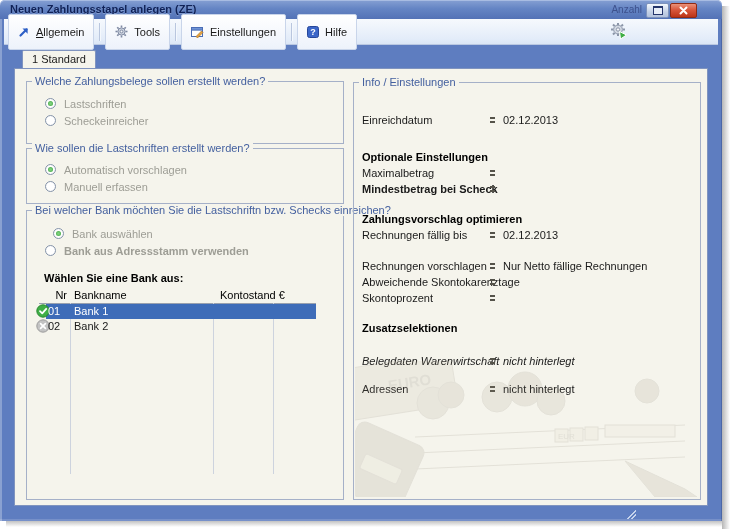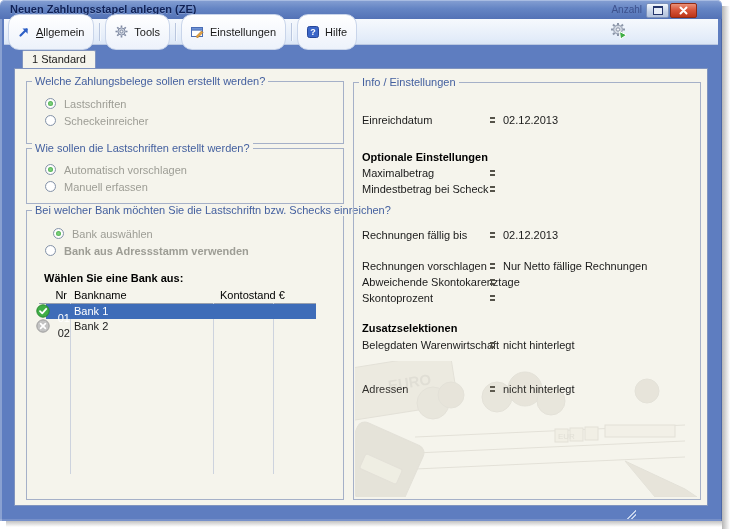--- a/index.html
+++ b/index.html
@@ -59,21 +59,21 @@
   }
   
   .toolbar{
     position:absolute;left:4px;top:19px;width:714px;height:26px;
     background:linear-gradient(#f6f9fd,#e3ecf9 80%,#dbe6f6);
     border-bottom:1px solid #bac8e2;
     display:flex;align-items:center;padding:0 4px;box-sizing:border-box;
   }
   .tb-item{
     display:flex;align-items:center;gap:6px;height:20px;padding:7px 9px;
-    border:1px solid #c9d5ea;border-radius:11px;
+    border:1px solid #c9d5ea;border-radius:2px;
     background:linear-gradient(#ffffff,#edf2fb);
     cursor:default;white-space:nowrap;
   }
   .tb-sep{width:1px;height:18px;background:#b9c6de;margin:0 5px;box-shadow:1px 0 0 #f4f8fd;}
   .u-first::first-letter{text-decoration:underline;}
   .tb-corner{position:absolute;right:10px;top:22px;}
   
   .tab{
     position:absolute;left:22px;top:50px;height:18px;padding:2px 9px 0 9px;
     background:#f5f4ec;border:1px solid #8094bf;border-bottom:none;
@@ -102,21 +102,21 @@
   .opt-label{color:#9d9d95;}
   .bold-caption{position:absolute;font-weight:bold;color:#000;}
   
   .tbl-header{position:absolute;height:13px;}
   .th{position:absolute;font-weight:normal;color:#000;white-space:nowrap;}
   .tbl-headline{position:absolute;height:1px;background:#98a0ae;}
   .gridline{position:absolute;width:1px;background:#cdd3de;}
   .bank-row{position:absolute;height:15px;}
   .row-bg{position:absolute;top:0;height:15px;}
   .row-bg.sel{background:#3e6cb8;}
-  .cell-nr{position:absolute;top:8px;width:22px;text-align:right;}
+  .cell-nr{position:absolute;top:1px;width:22px;text-align:left;}
   .cell-name{position:absolute;top:1px;left:27px;white-space:nowrap;}
   .row-sel .cell-nr,.row-sel .cell-name{color:#ffffff;}
   .status-ico{position:absolute;top:0px;width:14px;height:14px;}
   
   .field-row{position:absolute;left:8px;right:6px;height:13px;white-space:nowrap;}
   .flabel{position:absolute;left:0;top:0;color:#1a1a1a;}
   .fheading{position:absolute;left:0;top:0;font-weight:bold;color:#000;}
   .eq{
     position:absolute;left:128px;top:3px;width:5px;height:6px;box-sizing:border-box;
     border-top:2px solid #55534a;border-bottom:2px solid #55534a;
@@ -292,26 +292,29 @@
       </div>
 
       <div class="field-row" style="top:68px;">
         <span class="fheading">Optionale Einstellungen</span>
       </div>
       <div class="field-row" style="top:84px;padding-left:28px;">
         <span class="flabel">Maximalbetrag</span>
         <span class="eq"></span>
         <span class="fvalue"></span>
       </div>
-      <div class="field-row" style="top:100px;">
+      <div class="field-row" style="top:100px;font-weight:bold;">
         <span class="flabel">Mindestbetrag bei Scheck</span>
         <span class="eq"></span>
         <span class="fvalue"></span>
       </div>
 
+      <div class="field-row" style="top:130px;">
+        <span class="fheading">Zahlungsvorschlag optimieren</span>
+      </div>
       <div class="field-row" style="top:146px;">
         <span class="flabel">Rechnungen fällig bis</span>
         <span class="eq"></span>
         <span class="fvalue">02.12.2013</span>
       </div>
       <div class="field-row" style="top:177px;">
         <span class="flabel">Rechnungen vorschlagen</span>
         <span class="eq"></span>
         <span class="fvalue">Nur Netto fällige Rechnungen</span>
       </div>
@@ -327,21 +330,21 @@
       </div>
 
       <div class="field-row" style="top:239px;">
         <span class="fheading">Zusatzselektionen</span>
       </div>
       <div class="field-row" style="top:256px;margin-top:44px;">
         <span class="flabel">Adressen</span>
         <span class="eq"></span>
         <span class="fvalue">nicht hinterlegt</span>
       </div>
-      <div class="field-row" style="top:256px;">
+      <div class="field-row" style="top:272px;font-style:italic;">
         <span class="flabel">Belegdaten Warenwirtschaft</span>
         <span class="eq"></span>
         <span class="fvalue">nicht hinterlegt</span>
       </div>
 
       <svg class="watermark" viewBox="0 0 342 136">
         <g fill="none" stroke="#6e6454" stroke-width="1">
           <rect x="-20" y="2" width="120" height="52" transform="rotate(-9 30 28)" fill="#b8ad95" stroke="#6e6454"></rect>
           <text x="34" y="30" transform="rotate(-9 34 30)" font-size="15" font-weight="bold" fill="#5c5342" stroke="none" font-family="Liberation Sans, sans-serif">EURO</text>
           <circle cx="78" cy="42" r="16" fill="#9a9078"></circle>

